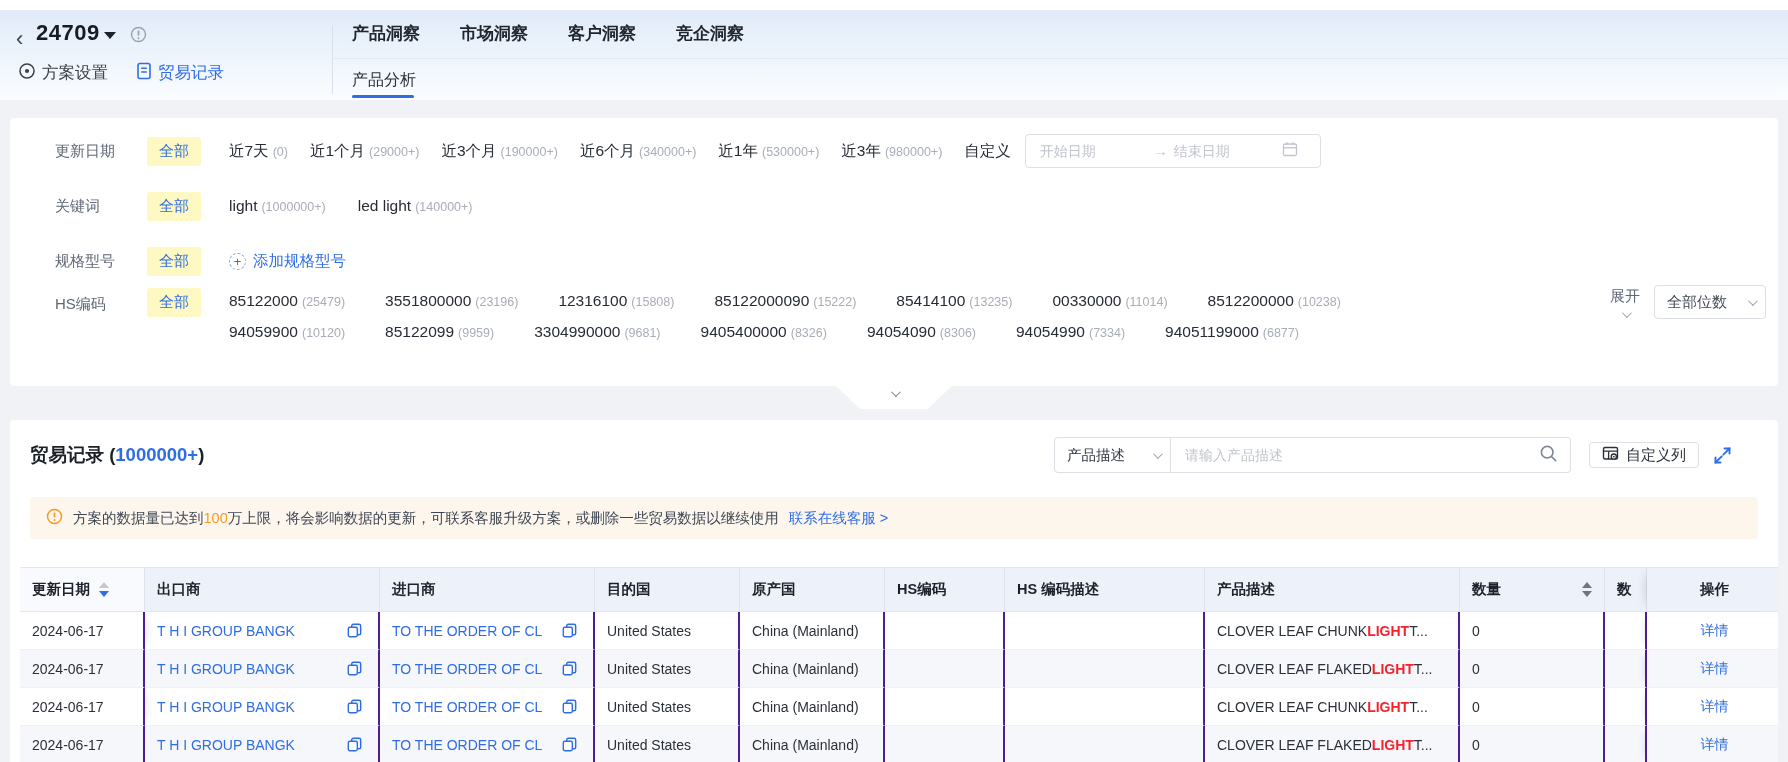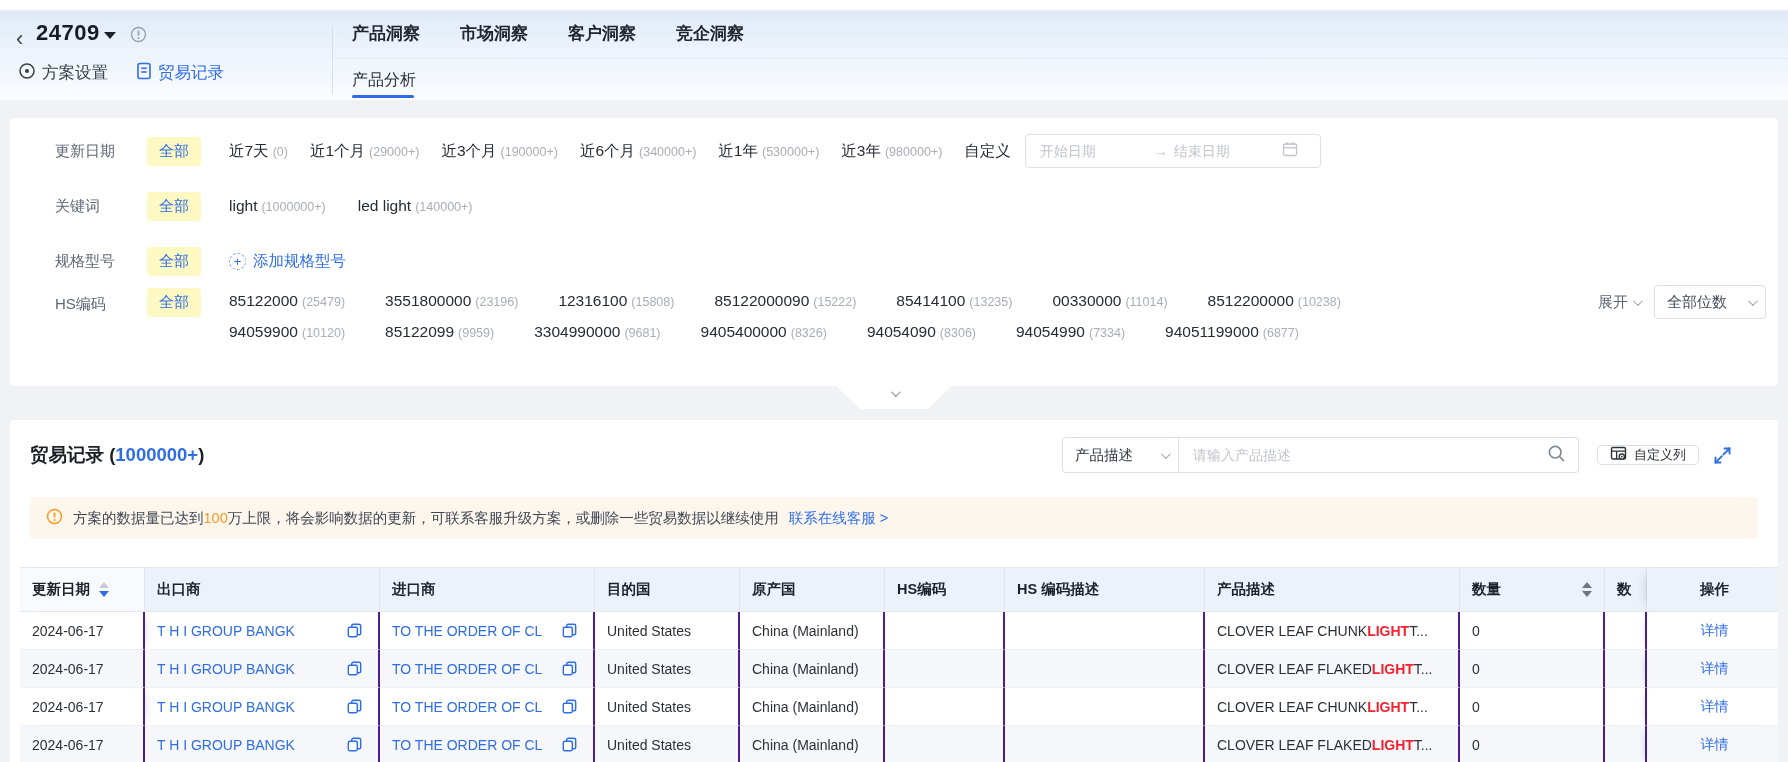--- a/index.html
+++ b/index.html
@@ -44,21 +44,21 @@
     border:1px solid #dcdfe6; border-radius:4px; background:#fff; padding:0 10px 0 14px; }
   .date-box input { border:none; outline:none; width:108px; font-size:14px; color:#333; background:transparent;
     font-family:"Liberation Sans","DejaVu Sans",sans-serif; }
   .date-box input::placeholder { color:#c0c4cc; }
   .date-arrow { color:#c0c4cc; font-size:14px; margin:0 6px; }
   .add-spec { display:flex; align-items:center; gap:7px; color:#2f6de6; font-size:15.5px; cursor:pointer; }
   .plus-dash { width:17px; height:17px; border:1px dashed #7ea4ef; border-radius:50%;
     display:flex; align-items:center; justify-content:center; font-size:13px; color:#2f6de6; line-height:1; }
   .hs-lines { display:flex; flex-direction:column; gap:13px; }
   .hs-right { position:absolute; right:12px; top:167px; display:flex; align-items:center; gap:14px; }
-  .expand-btn { display:flex; align-items:center; gap:5px; font-size:15px; color:#5f6775; cursor:pointer; }
+  .expand-btn { display:flex; align-items:center; gap:5px; font-size:15px; color:#5f6775; cursor:pointer;flex-direction:column; }
   .digits-sel { display:flex; align-items:center; justify-content:space-between; width:112px; height:34px;
     border:1px solid #dcdfe6; border-radius:4px; background:#fff; padding:0 10px 0 12px;
     font-size:15px; color:#454c59; cursor:pointer; }
   .chev { display:inline-block; width:7px; height:7px; border-right:1.6px solid #9aa0ab;
     border-bottom:1.6px solid #9aa0ab; transform:rotate(45deg) translateY(-2px); }
 
   
   .collapse-tab { position:absolute; left:50%; transform:translateX(-50%); top:386px; width:116px; height:23px;
     background:#fff; clip-path:polygon(0 0,100% 0,79% 100%,21% 100%);
     display:flex; align-items:flex-start; justify-content:center; cursor:pointer; }
@@ -70,22 +70,22 @@
   .rec-title { position:absolute; left:20px; top:22px; font-size:18.5px; font-weight:700; color:#1b2027; }
   .rec-title .cnt { color:#2f6de6; }
   .rec-controls { position:absolute; right:45px; top:17px; display:flex; align-items:center; }
   .sel-type { display:flex; align-items:center; justify-content:space-between; width:117px; height:36px;
     border:1px solid #dcdfe6; border-radius:4px 0 0 4px; padding:0 10px 0 12px; font-size:14.5px; color:#303540; cursor:pointer; background:#fff; }
   .search-box { display:flex; align-items:center; width:400px; height:36px; border:1px solid #dcdfe6; border-left:none;
     border-radius:0 4px 4px 0; padding:0 12px 0 14px; background:#fff; }
   .search-box input { flex:1; border:none; outline:none; font-size:14px; color:#14532d; background:transparent;
     font-family:"Liberation Sans","DejaVu Sans",sans-serif; }
   .search-box input::placeholder { color:#c0c4cc; }
-  .btn-customize { display:flex; align-items:center; gap:7px; height:20px; margin-left:18px; padding:0 12px;
-    border:1px solid #dcdfe6; border-radius:4px; background:#fff; font-size:13px; color:#2b3039; cursor:pointer; }
+  .btn-customize { display:flex; align-items:center; gap:7px; height:26px; margin-left:18px; padding:0 12px;
+    border:1px solid #dcdfe6; border-radius:4px; background:#fff; font-size:15px; color:#2b3039; cursor:pointer; }
   .expand-ic { margin-left:13px; cursor:pointer; display:flex; }
 
   .warn-banner { position:absolute; left:20px; top:77px; right:20px; height:42px; background:#fdf6ec;
     border-radius:4px; display:flex; align-items:center; padding:0 16px; }
   .warn-text { font-size:14.5px; color:#3f4653; margin-left:10px; }
   .warn-hl { color:#f99a23; }
   .warn-link { color:#2f6de5; margin-left:6px; cursor:pointer; }
 
   
   .table { position:absolute; left:10px; top:147px; width:1758px; }

